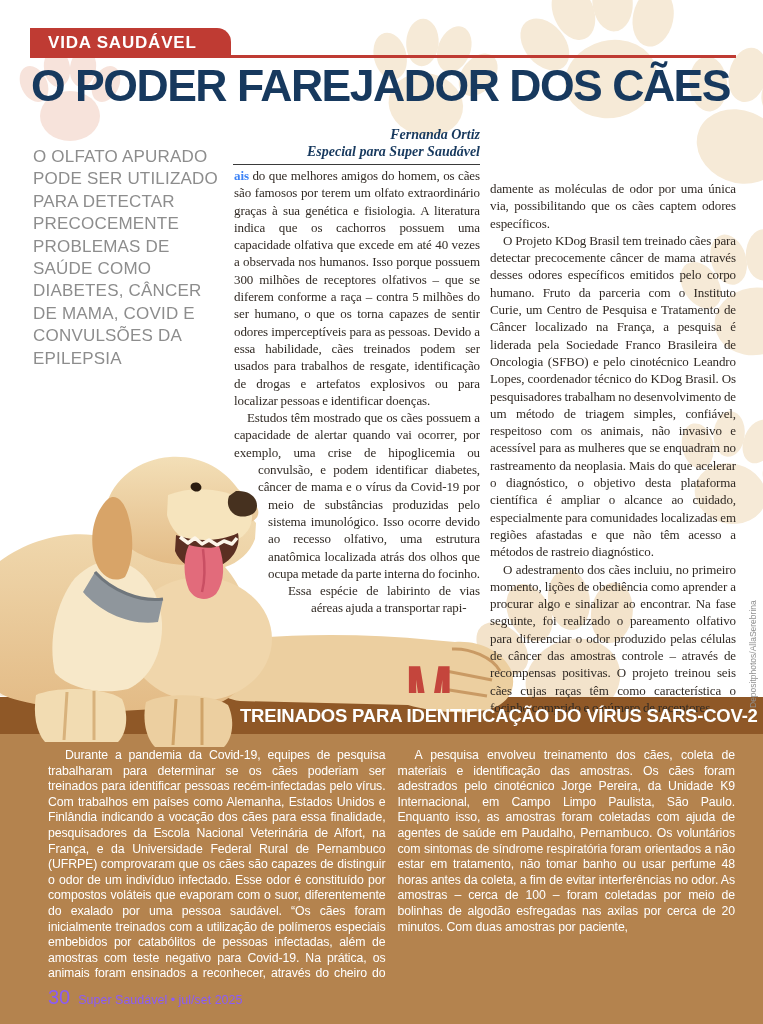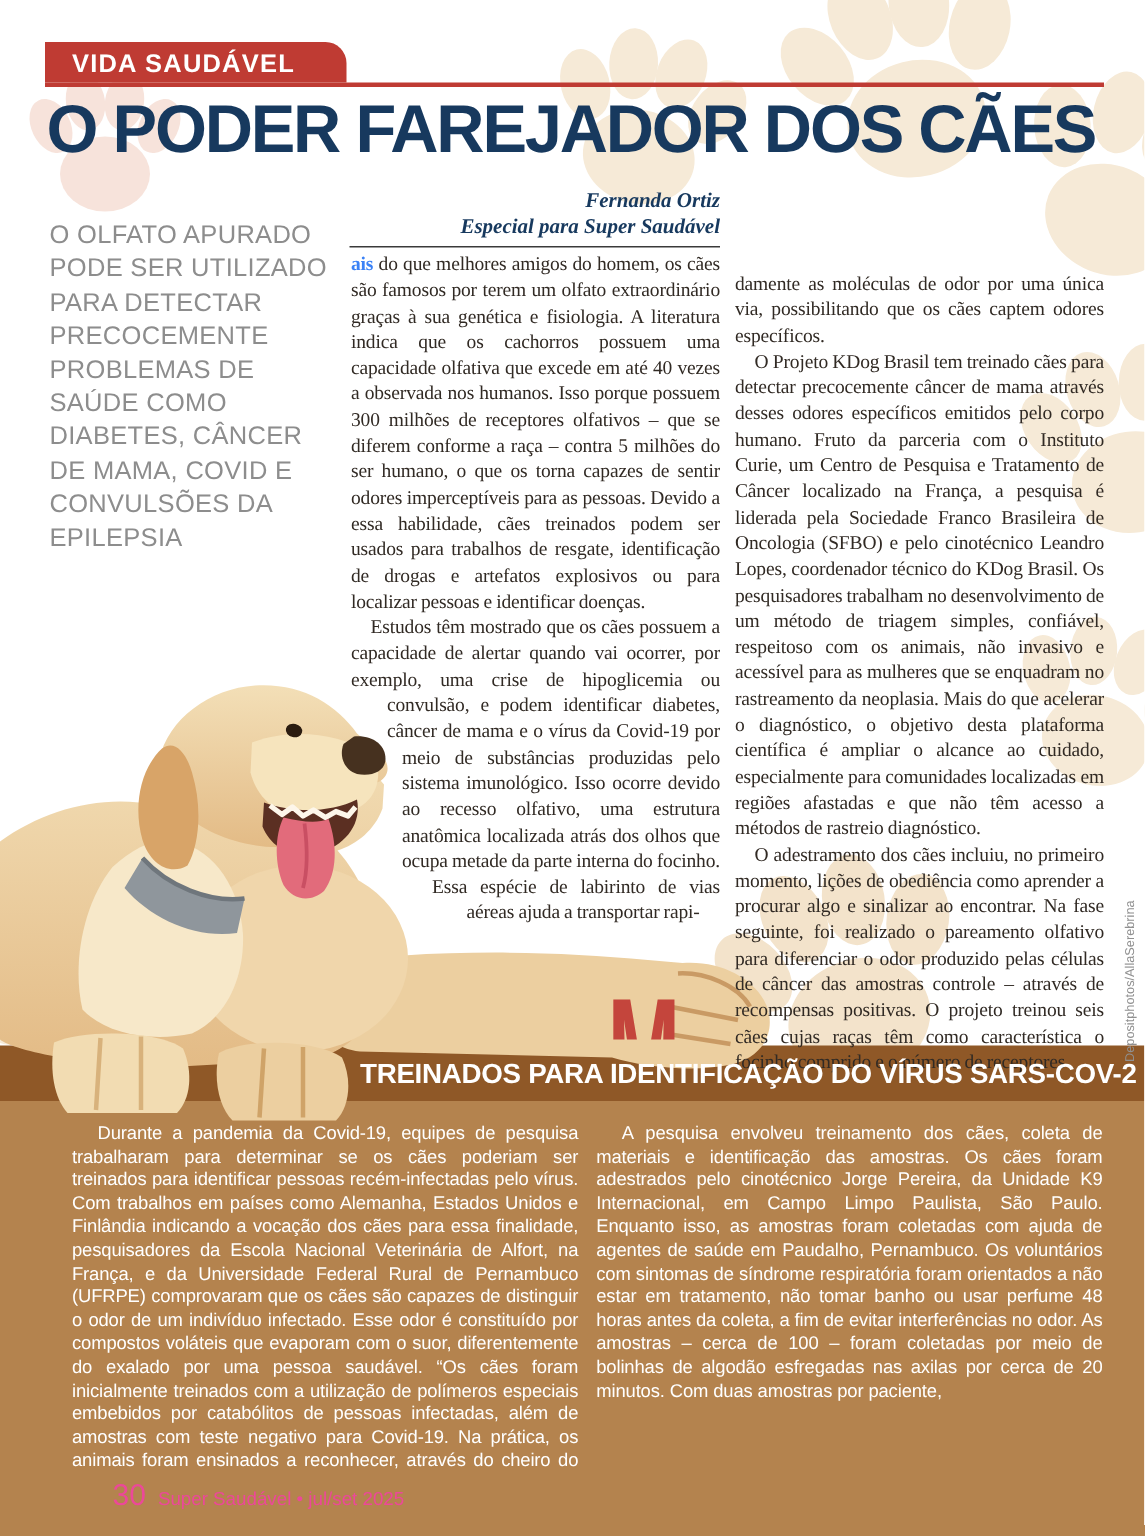--- a/index.html
+++ b/index.html
@@ -57,22 +57,22 @@
                 color:#ffffff; font-family:"Liberation Sans",sans-serif; font-weight:bold; font-size:18.5px;
                 letter-spacing:-.2px; white-space:nowrap; }
   .box { position:absolute; left:0; top:734px; width:763px; height:290px; background:#b4834e; z-index:1; }
   .box-cols { position:absolute; left:48px; right:28px; top:748px; z-index:6; display:flex; gap:12px;
               color:#ffffff; font-family:"Liberation Sans",sans-serif; font-size:12.3px; line-height:15.6px;
               text-align:justify; letter-spacing:-.1px; }
   .box-col { flex:1; overflow:hidden; height:232px; }
   .indent { text-indent:17px; }
 
   
-  .footer { position:absolute; left:48px; top:986px; z-index:6; color:#ec4899;
-            font-family:"Liberation Sans",sans-serif; display:flex; align-items:baseline; gap:8px;margin-left:27px; }
+  .footer { position:absolute; left:48px; top:986px; z-index:6; color:#8b5cf6;
+            font-family:"Liberation Sans",sans-serif; display:flex; align-items:baseline; gap:8px; }
   .footer .pageno { font-size:20px; }
   .footer .mag { font-size:12.5px; }
 </style>
 </head>
 <body>
 
 <div id="page">
 
   <svg id="paw-bg" viewBox="0 0 763 1024" aria-hidden="true">
     <defs>

